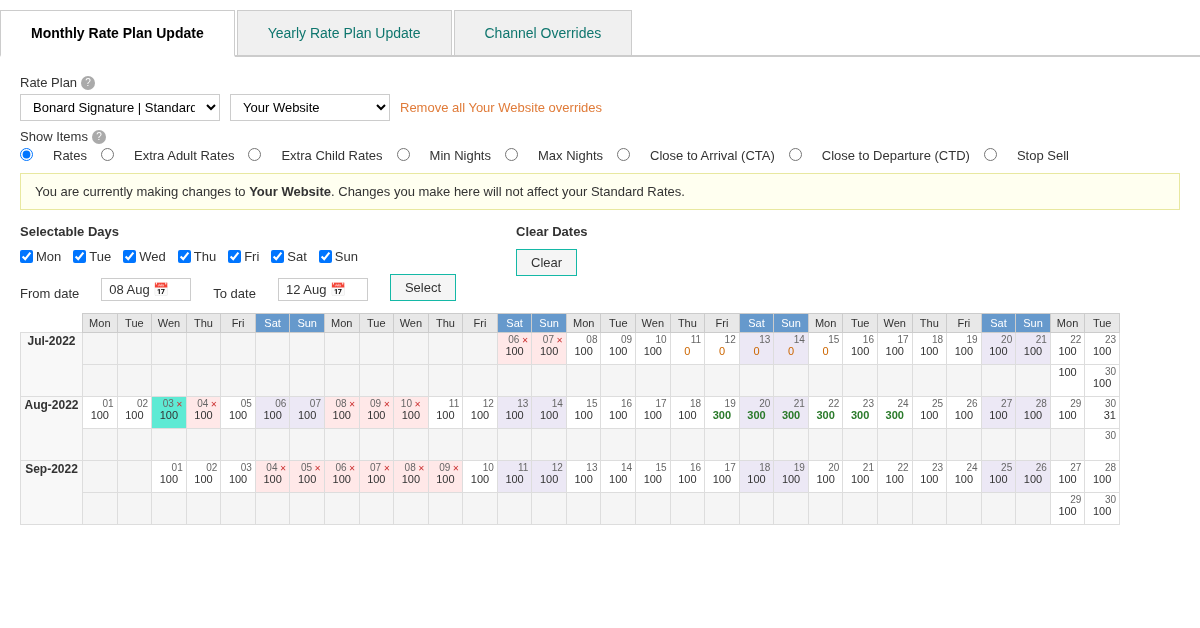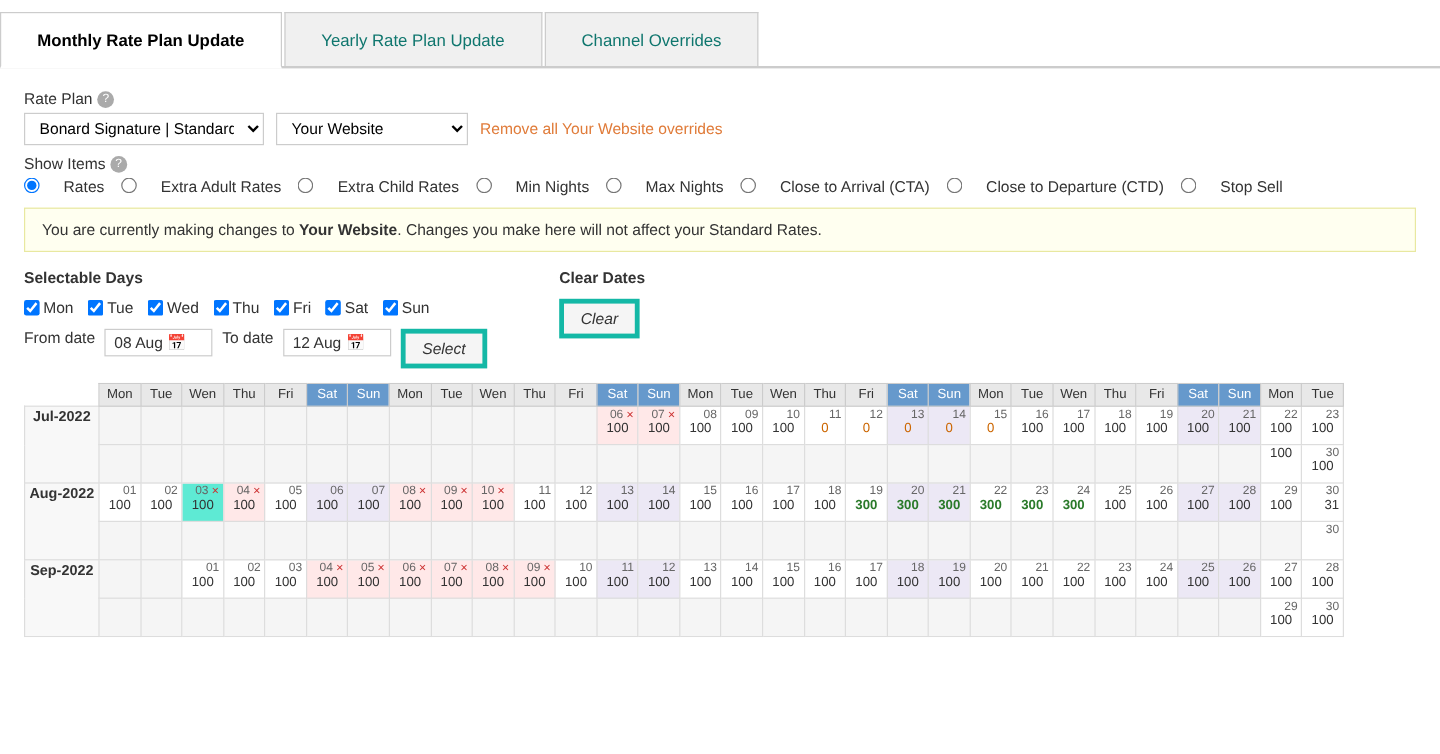--- a/index.html
+++ b/index.html
@@ -60,31 +60,30 @@
       gap: 60px;
       margin-bottom: 12px;
     }
 
     .control-group { display: flex; flex-direction: column; gap: 6px; }
     .control-group-label { font-size: 13px; font-weight: bold; margin-bottom: 4px; }
 
     .checkboxes-row { display: flex; gap: 12px; align-items: center; }
     .checkbox-label { display: flex; align-items: center; gap: 3px; font-size: 13px; cursor: pointer; }
 
-    .date-row { display: flex; align-items: flex-start; gap: 8px; margin-top: 4px; }
+    .date-row { display: flex; align-items: flex-end; gap: 22px; margin-top: 4px; }
     .date-input { border: 1px solid #ccc; padding: 3px 7px; font-size: 13px; width: 90px; display: flex; align-items: center; gap: 4px; }
 
     .btn {
-      border: 4px solid #14b8a6;
+      border: 1px solid #14b8a6;
       background: #f5f5f5;
       padding: 5px 14px;
       font-size: 13px;
       cursor: pointer;
       color: #333;
-      font-style: italic;
     }
     .btn-primary {
       background: #5a8fc2;
       color: #fff;
       border-color: #4a7fae;
     }
 
     .adjust-row { display: flex; align-items: center; gap: 6px; margin-top: 4px; }
     .rate-input { border: 1px solid #ccc; padding: 4px 8px; font-size: 13px; width: 100px; }
     .amount-select { border: 1px solid #ccc; padding: 4px 8px; font-size: 13px; }

